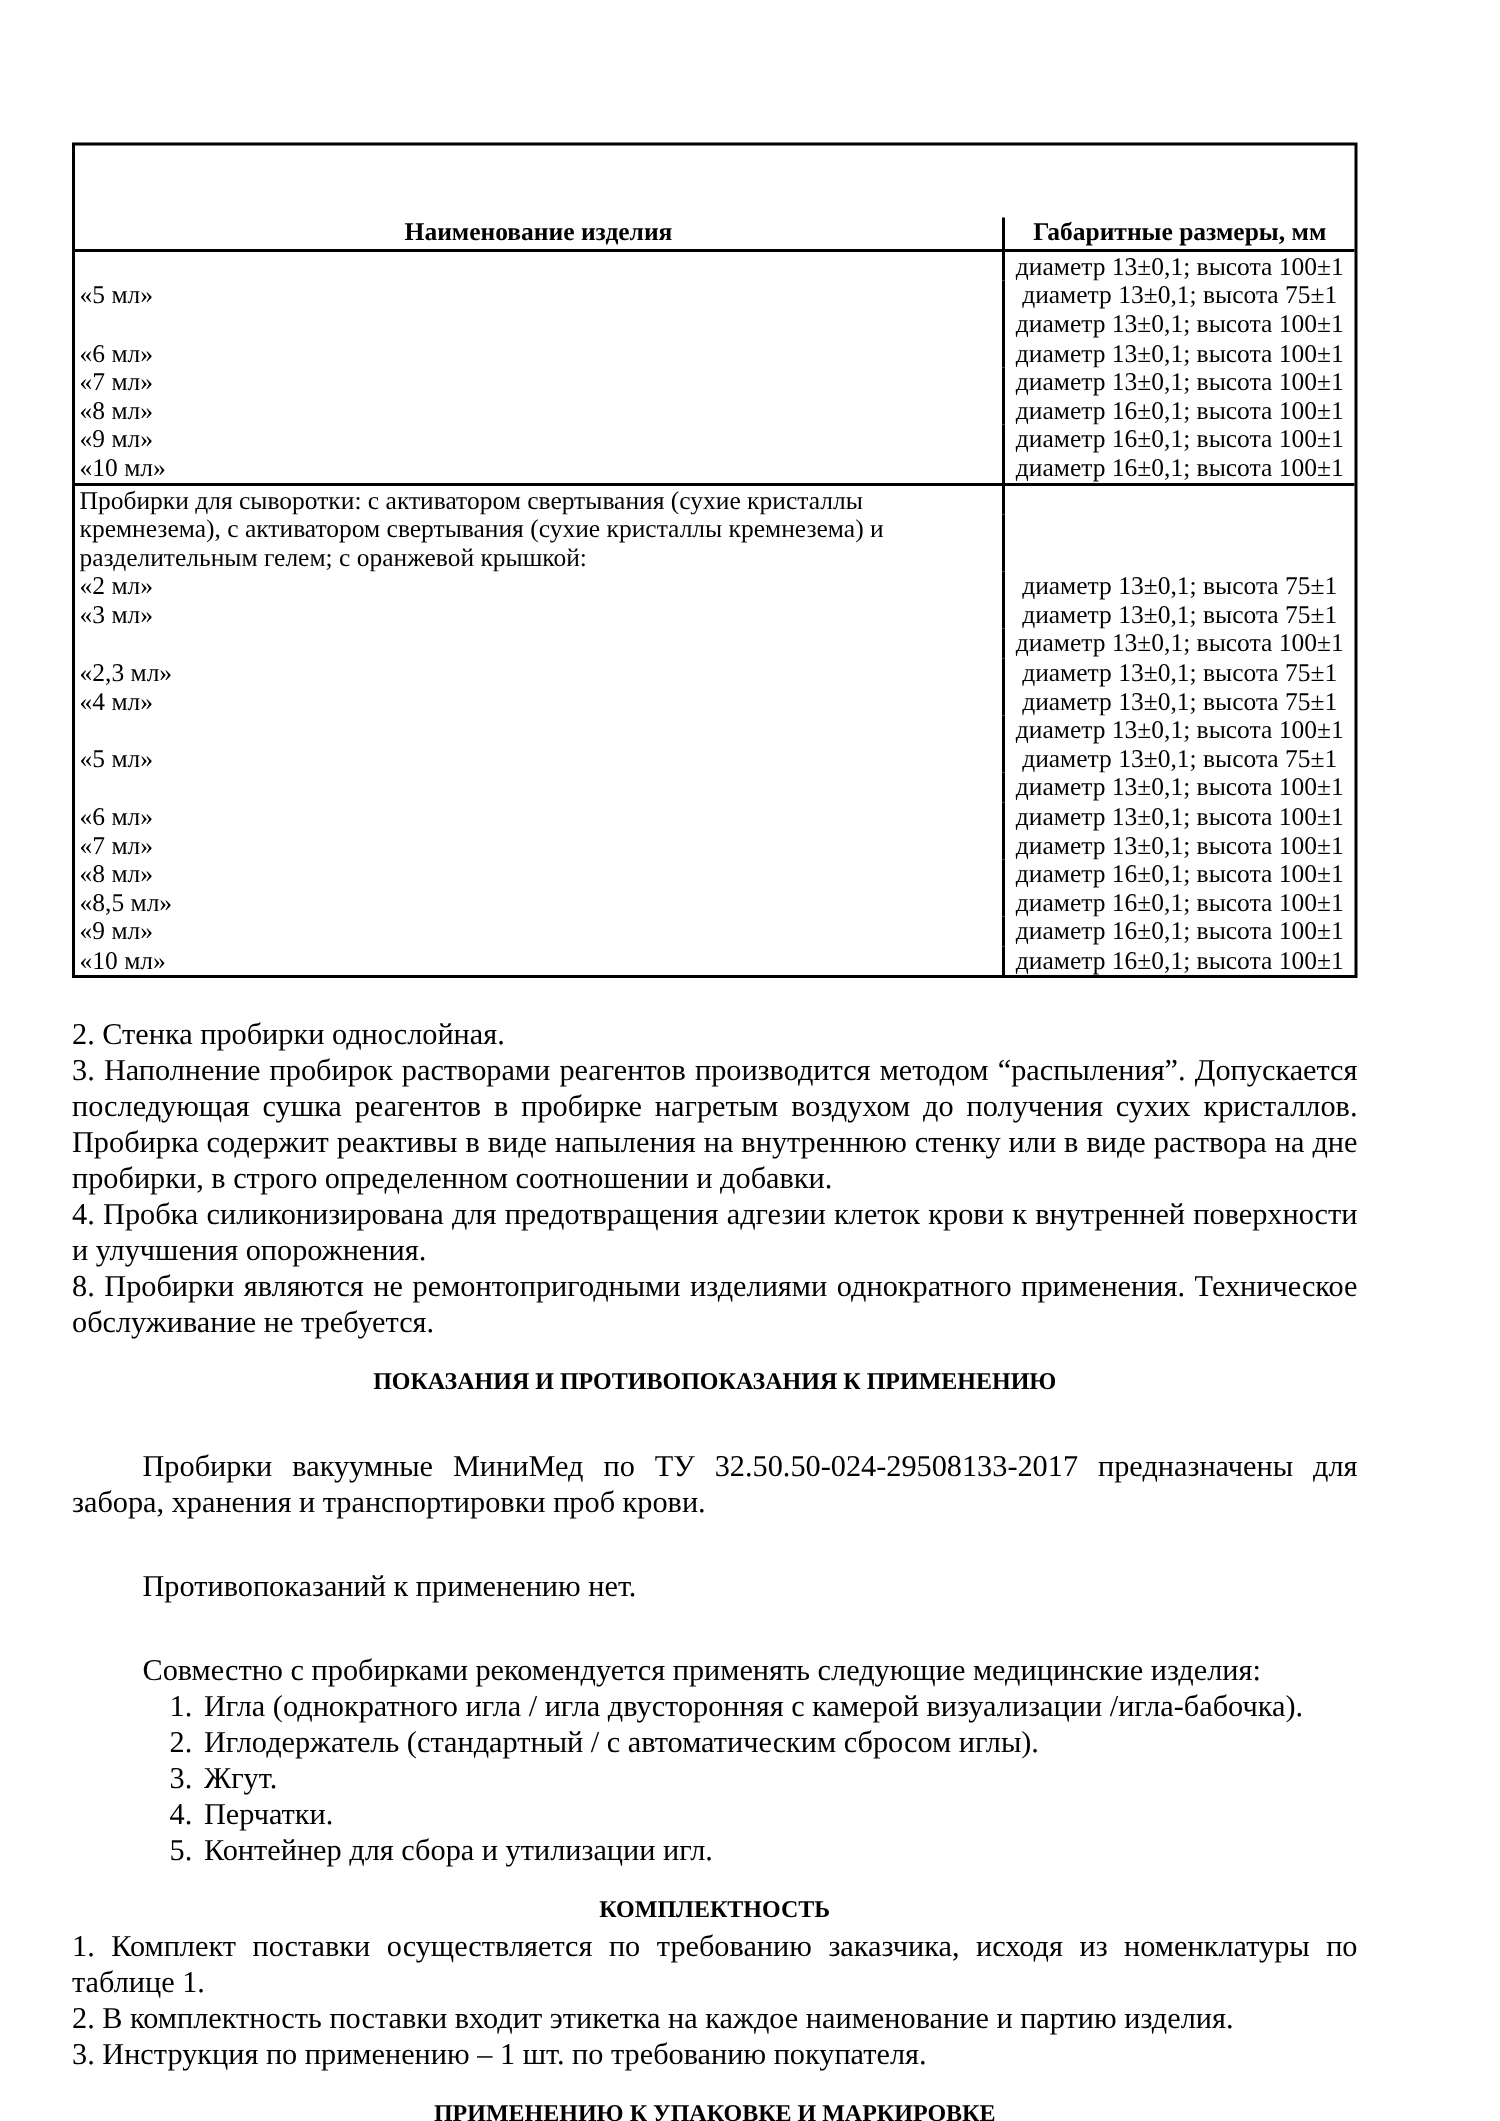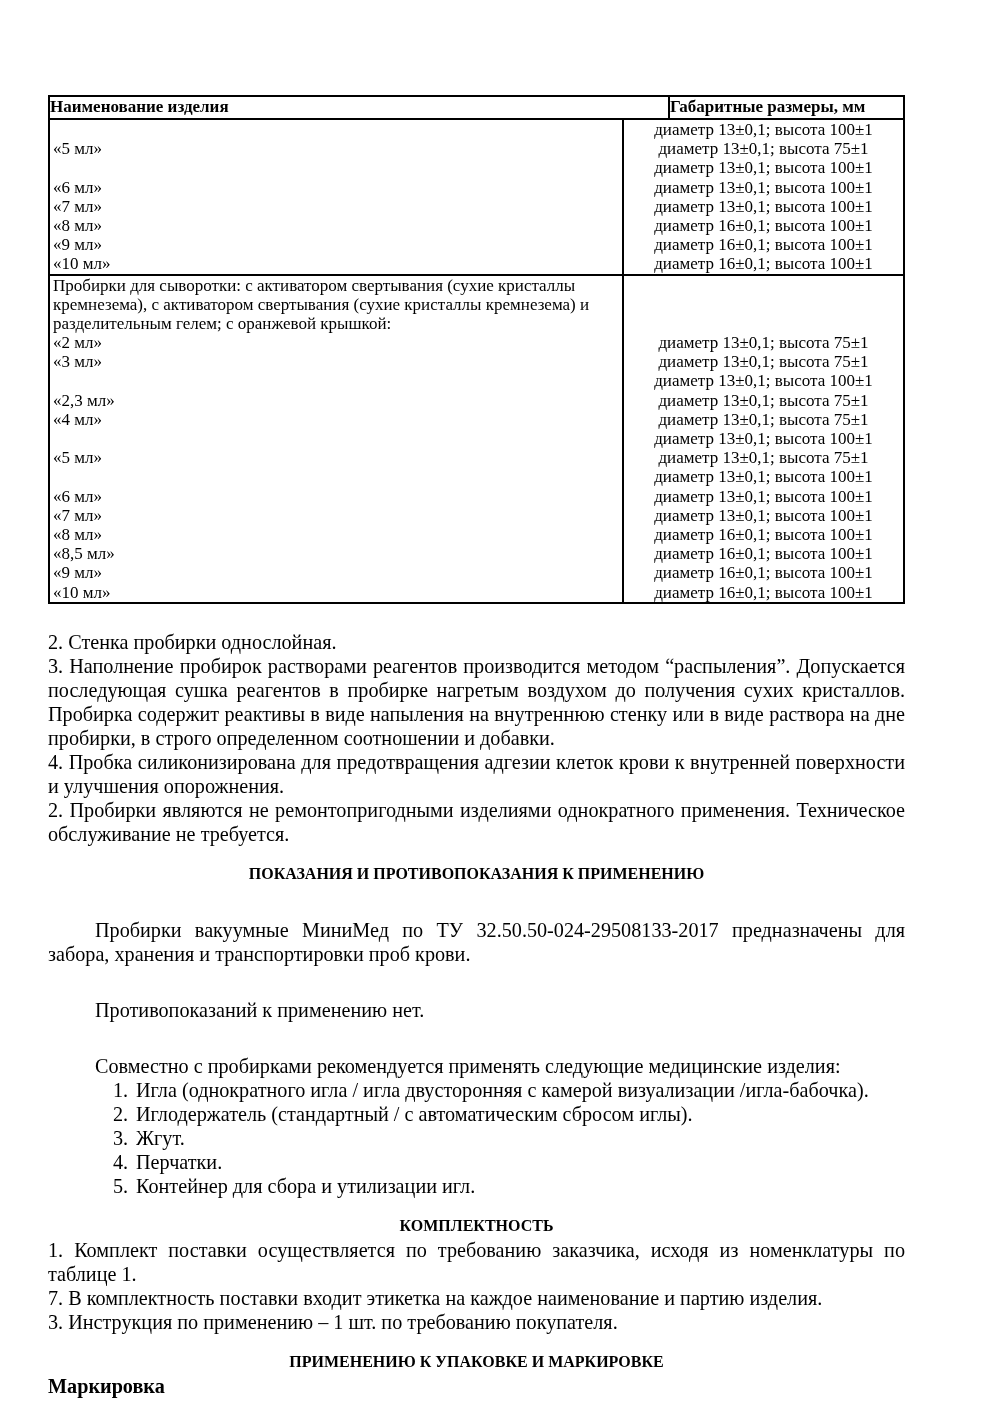--- a/index.html
+++ b/index.html
@@ -6,26 +6,26 @@
   html, body { background: #ffffff; }
   body {
     width: 1000px; height: 1414px; position: relative;
     color: #000; font-family: "Liberation Serif", "DejaVu Serif", serif;
   }
   .page { position: absolute; left: 48px; top: 95px; width: 857px; }
 
   
   .doc-table { width: 857px; border: 2px solid #000; font-size: 17px; }
   .thead { display: flex; border-bottom: 2px solid #000; font-weight: bold; }
-  .th { height: 21px; line-height: 20px; text-align: left; white-space: nowrap; overflow: hidden; }
+  .th { height: 21px; line-height: 20px; text-align: center; white-space: nowrap; overflow: hidden; margin-top: 48px; }
   .th-left { width: 618px; }
   .th-right { flex: 1; border-left: 2px solid #000; }
   .tsec1 { border-bottom: 2px solid #000; }
   .trow { display: flex; height: 19.2px; line-height: 19.2px; }
-  .cell-name { width: 572px; padding-left: 3px; white-space: nowrap; overflow: hidden; }
+  .cell-name { width: 618px; padding-left: 3px; white-space: nowrap; overflow: hidden; }
   .cell-size { flex: 1; border-left: 2px solid #000; text-align: center; white-space: nowrap; overflow: hidden; }
 
   
   .body-text { margin-top: 26px; font-size: 20.2px; line-height: 24px; }
   .para { text-align: justify; }
   .indent { text-indent: 47px; margin-top: 32px; }
   .h-center { font-size: 16px; font-weight: bold; text-align: center; margin-top: 16px; }
   .numrow { display: flex; margin-left: 65px; }
   .numrow .n { width: 23px; flex-shrink: 0; }
   .subheading { font-weight: bold; }
@@ -180,21 +180,21 @@
   <div class="body-text">
 
     <div>
 
         <p class="para">2. Стенка пробирки однослойная.</p>
 
         <p class="para">3. Наполнение пробирок растворами реагентов производится методом “распыления”. Допускается последующая сушка реагентов в пробирке нагретым воздухом до получения сухих кристаллов. Пробирка содержит реактивы в виде напыления на внутреннюю стенку или в виде раствора на дне пробирки, в строго определенном соотношении и добавки.</p>
 
         <p class="para">4. Пробка силиконизирована для предотвращения адгезии клеток крови к внутренней поверхности и улучшения опорожнения.</p>
 
-        <p class="para">2. Пробирки являются не ремонтопригодными изделиями однократного применения. Техническое обслуживание не требуется.</p>
+        <p class="para">8. Пробирки являются не ремонтопригодными изделиями однократного применения. Техническое обслуживание не требуется.</p>
       </div>
 
     <h2 class="h-center">ПОКАЗАНИЯ И ПРОТИВОПОКАЗАНИЯ К ПРИМЕНЕНИЮ</h2>
     <p class="para indent">Пробирки вакуумные МиниМед по ТУ 32.50.50-024-29508133-2017 предназначены для забора, хранения и транспортировки проб крови.</p>
     <p class="para indent">Противопоказаний к применению нет.</p>
     <p class="para indent">Совместно с пробирками рекомендуется применять следующие медицинские изделия:</p>
 
     <div>
 
         <div class="numrow">
@@ -221,21 +221,21 @@
           <span class="n">5.</span>
           <span class="t">Контейнер для сбора и утилизации игл.</span>
         </div>
       </div>
 
     <h2 class="h-center">КОМПЛЕКТНОСТЬ</h2>
     <div>
 
         <p class="para">1. Комплект поставки осуществляется по требованию заказчика, исходя из номенклатуры по таблице 1.</p>
 
-        <p class="para">7. В комплектность поставки входит этикетка на каждое наименование и партию изделия.</p>
+        <p class="para">2. В комплектность поставки входит этикетка на каждое наименование и партию изделия.</p>
 
         <p class="para">3. Инструкция по применению – 1 шт. по требованию покупателя.</p>
       </div>
 
     <h2 class="h-center">ПРИМЕНЕНИЮ К УПАКОВКЕ И МАРКИРОВКЕ</h2>
     <p class="subheading">Маркировка</p>
     <p class="para indent">На каждом изделии должно быть указано:</p>
 
   </div>
 </div>

